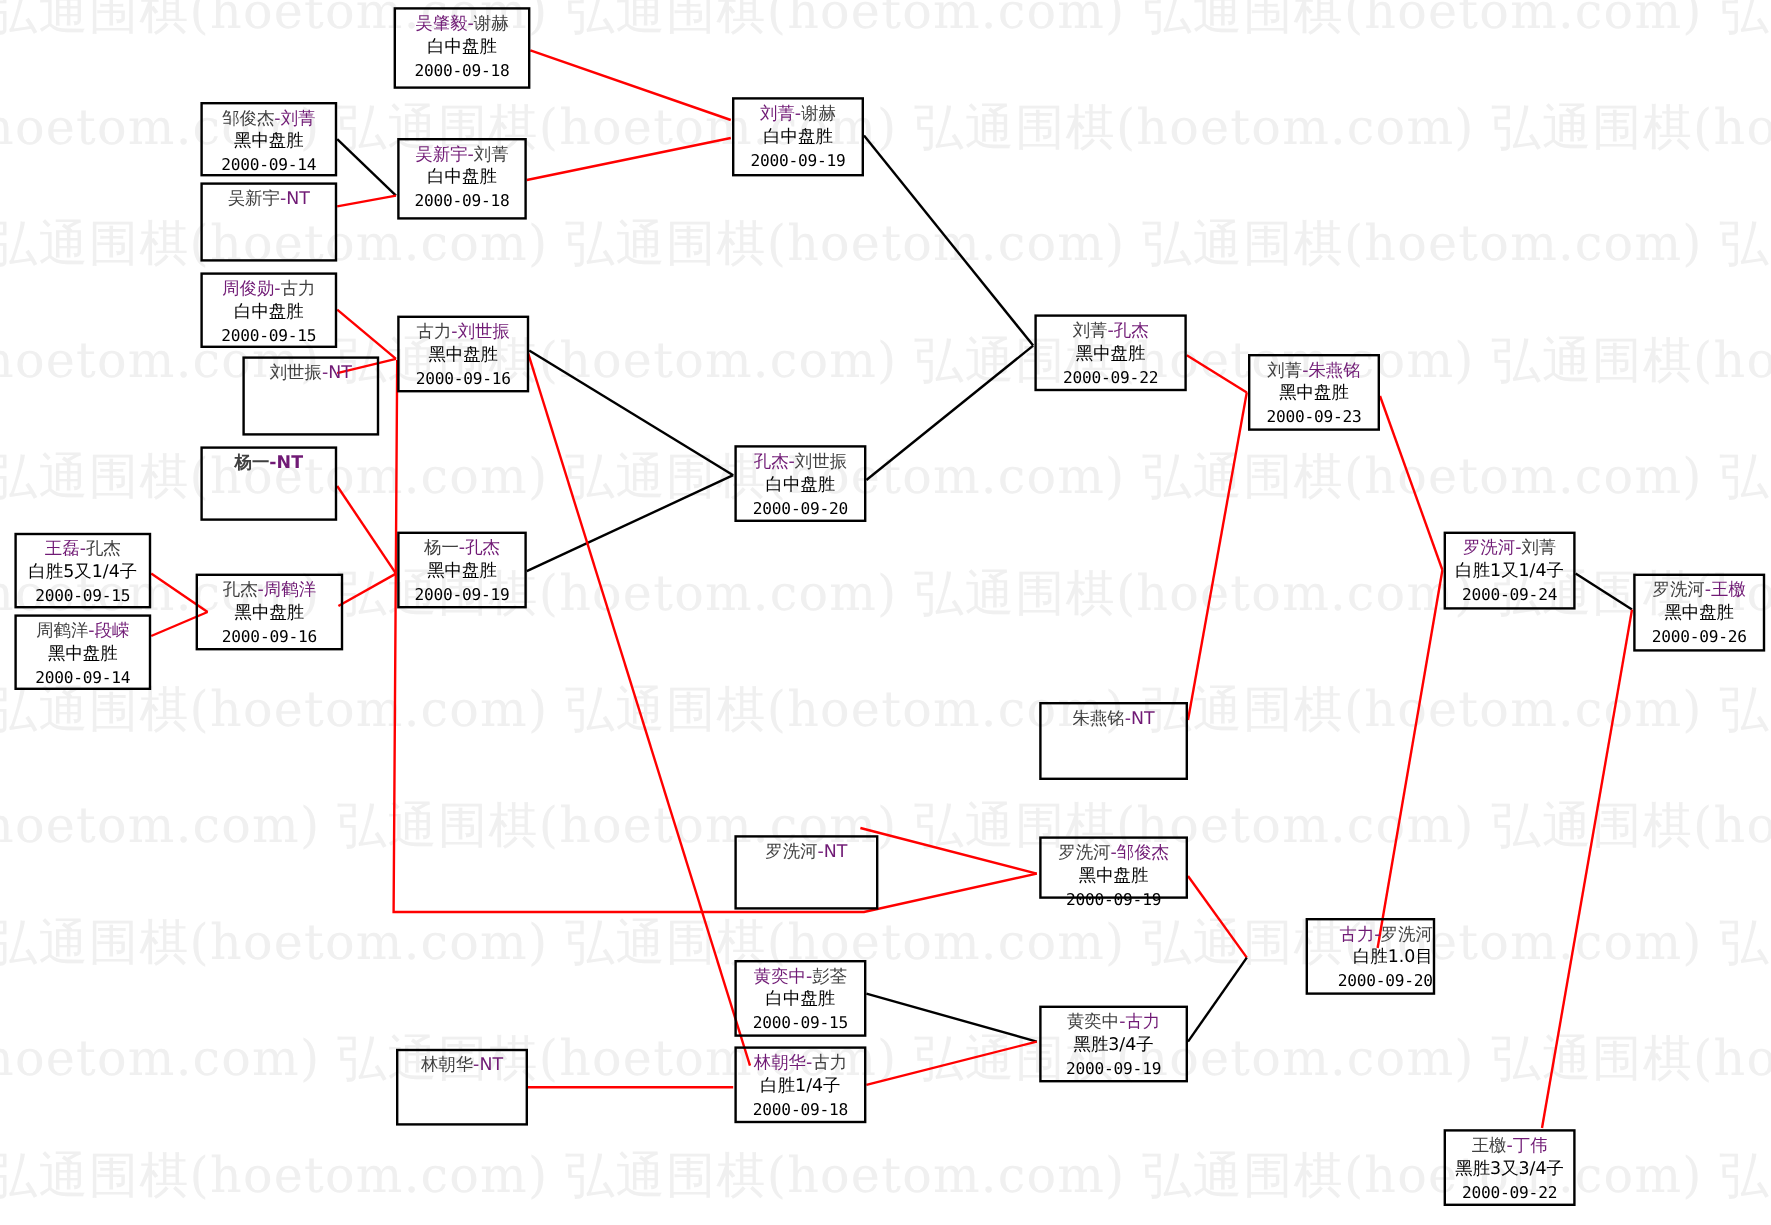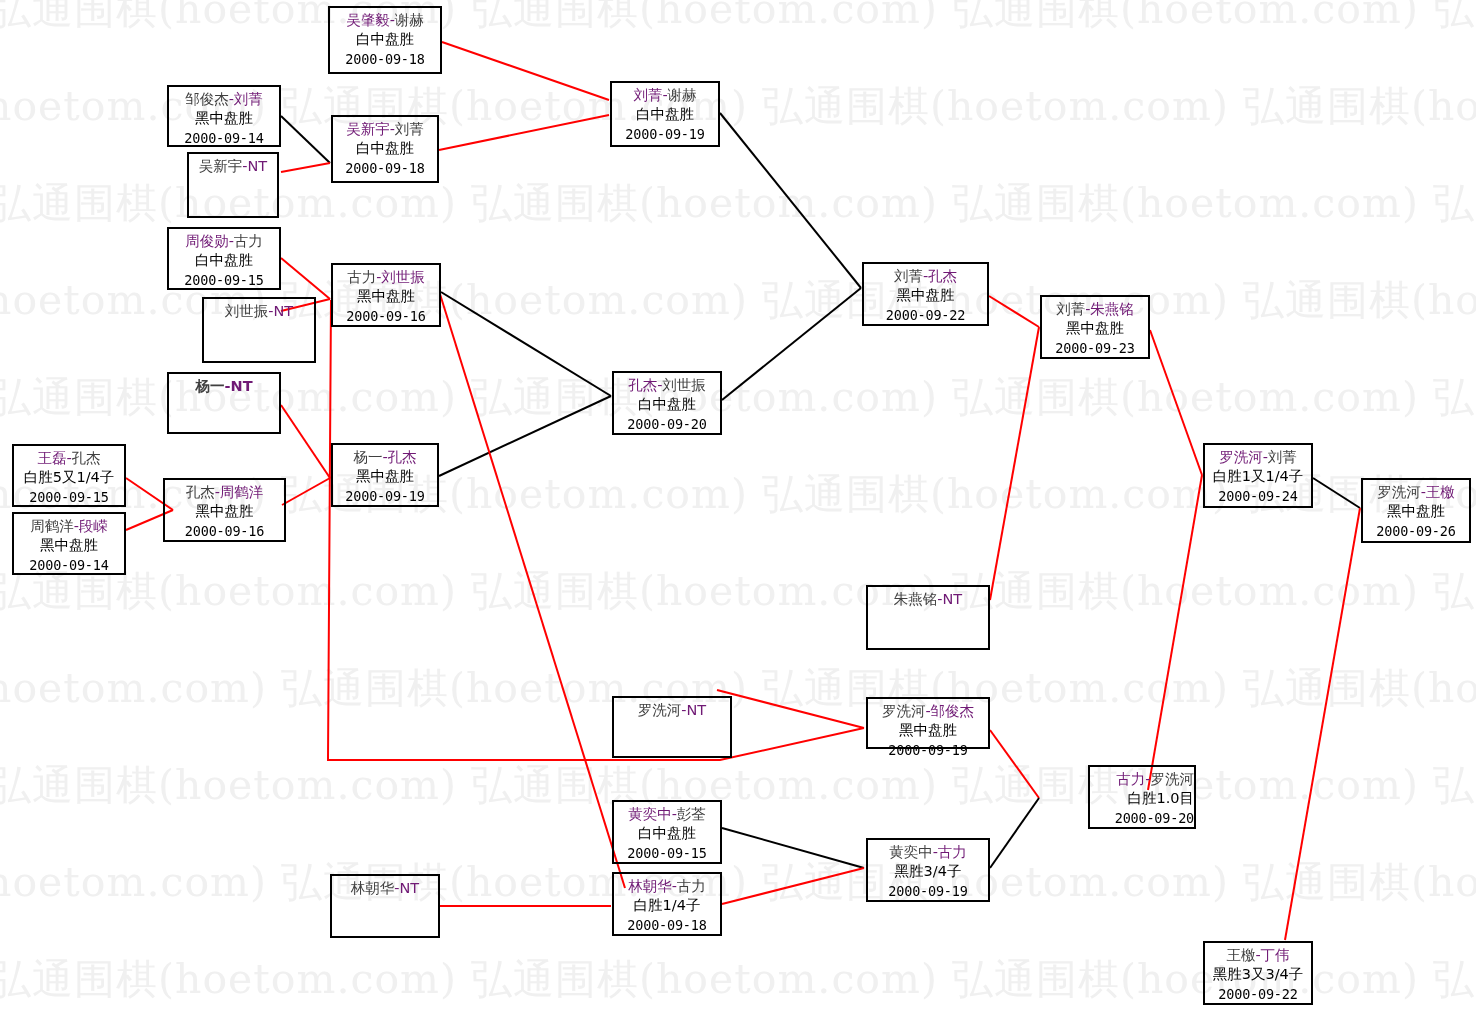--- a/index.html
+++ b/index.html
@@ -81,21 +81,21 @@
       <div class="node" id="n1" style="left: 328px; top: 6px; width: 114px; height: 68px;">
         <span class="ln"><span class="blk">吴肇毅</span><span class="blk">-</span><span class="red">谢赫</span></span>
         <span class="ln">白中盘胜</span>
         <span class="ln dt">2000-09-18</span>
       </div>
       <div class="node" id="n2" style="left: 167px; top: 85px; width: 114px; height: 62px;">
         <span class="ln"><span class="red">邹俊杰</span><span class="blk">-</span><span class="blk">刘菁</span></span>
         <span class="ln">黑中盘胜</span>
         <span class="ln dt">2000-09-14</span>
       </div>
-      <div class="node" id="n3" style="left: 167px; top: 152px; width: 92px; height: 66px; margin-left: 20px;">
+      <div class="node" id="n3" style="left: 167px; top: 152px; width: 114px; height: 66px;">
         <span class="ln nt"><span class="red">吴新宇</span><span class="blk">-</span><span class="blk">NT</span></span>
       </div>
       <div class="node" id="n4" style="left: 331px; top: 115px; width: 108px; height: 68px;">
         <span class="ln"><span class="blk">吴新宇</span><span class="blk">-</span><span class="red">刘菁</span></span>
         <span class="ln">白中盘胜</span>
         <span class="ln dt">2000-09-18</span>
       </div>
       <div class="node" id="n5" style="left: 167px; top: 227px; width: 114px; height: 63px;">
         <span class="ln"><span class="blk">周俊勋</span><span class="blk">-</span><span class="red">古力</span></span>
         <span class="ln">白中盘胜</span>

